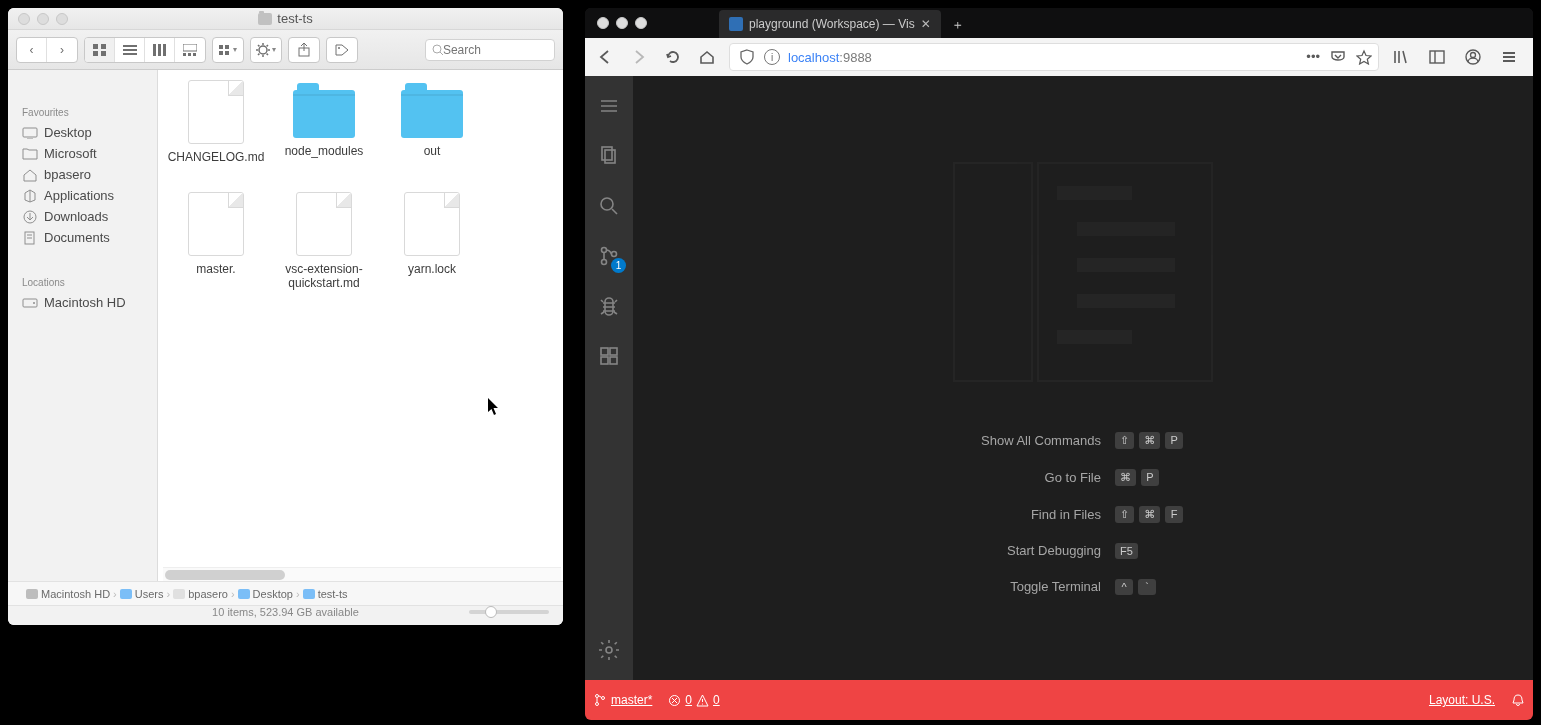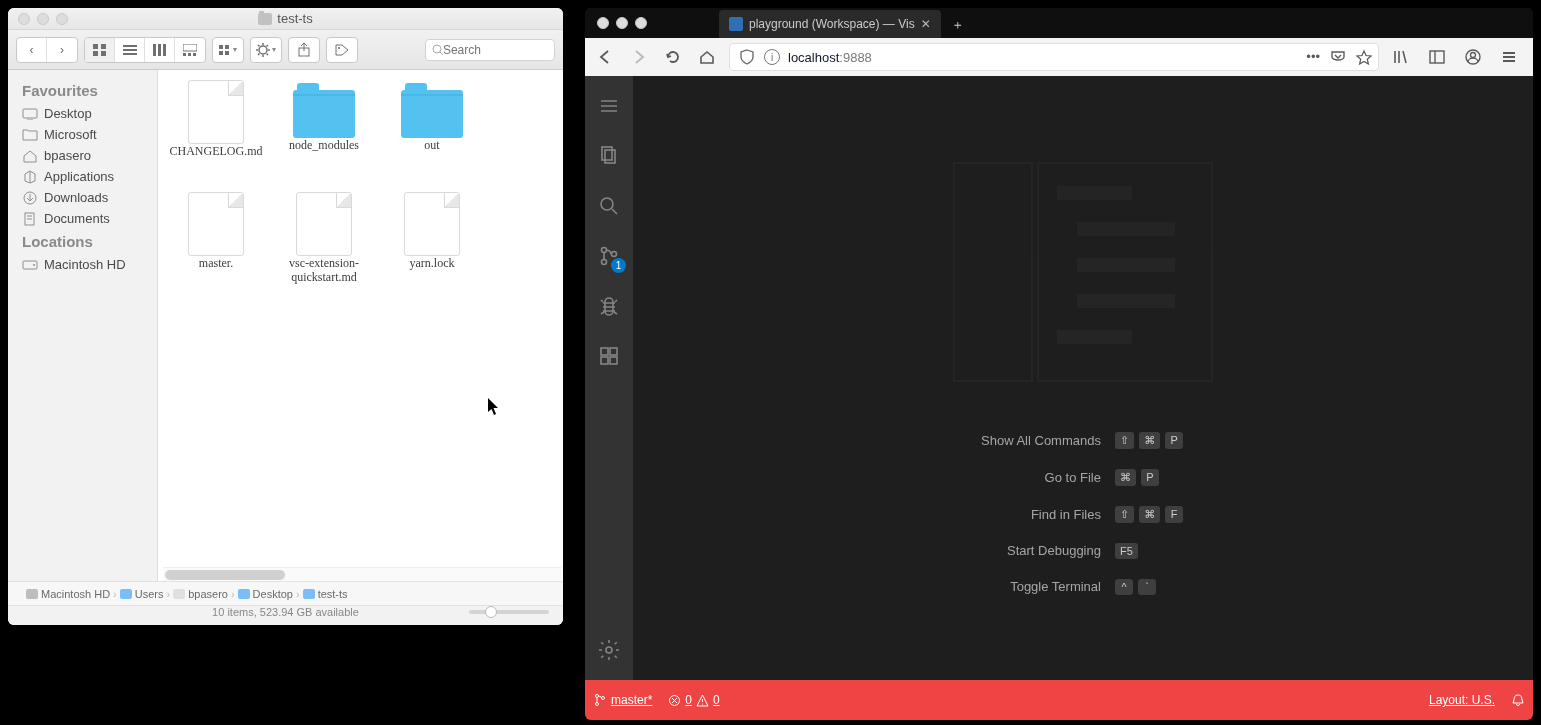--- a/index.html
+++ b/index.html
@@ -18,32 +18,32 @@
 .tb-group { display:flex; border:1px solid #c8c8c8; border-radius:4px; background:#fff; overflow:hidden;}
 .tb-btn { width:30px; height:24px; display:flex; align-items:center; justify-content:center; border-right:1px solid #e0e0e0; color:#6d6d6d; font-size:12px; cursor:pointer;}
 .tb-btn:last-child { border-right:none; }
 .tb-btn.active { background:#f0f0f0;}
 .tb-drop:after{content:'▾';font-size:8px;margin-left:2px;color:#888;}
 .finder-search { flex:1; max-width:130px; margin-left:auto; border:1px solid #d2d2d2; border-radius:4px; background:#fff; display:flex; align-items:center; padding:3px 6px; color:#aaa;}
 .finder-search input{border:none;outline:none;width:100%;font-size:12px;color:#7f1d1d;}
 
 .finder-body { flex:1; display:flex; overflow:hidden; }
 .sidebar { width:150px; background:#f2f2f2; border-right:1px solid #dcdcdc; padding:8px 0; overflow:auto;}
-.sb-header { font-size:15px; color:#8a8a8a; font-weight:700; padding:4px 14px; }
+.sb-header { font-size:10px; color:#8a8a8a; font-weight:400; padding:4px 14px;margin-top:25px; }
 .sb-item { display:flex; align-items:center; gap:6px; padding:3px 14px; color:#4a4a4a; font-size:13px; cursor:pointer;}
 .sb-icon { width:16px; height:14px; display:flex; align-items:center; justify-content:center; color:#8e8e8e; font-size:13px;}
 
 .files { flex:1; background:#fff; position:relative; display:flex; flex-wrap:wrap; align-content:flex-start; padding:10px 4px; }
 .file-item { width:108px; height:112px; display:flex; flex-direction:column; align-items:center; justify-content:flex-start; text-align:center; cursor:pointer; }
 .icon-doc { width:56px; height:64px; background:#fff; border:1px solid #d9d9d9; border-radius:3px; position:relative;}
 .icon-doc:after{content:'';position:absolute;top:0;right:0;width:14px;height:14px;background:linear-gradient(135deg,#fff 47%,#e8e8e8 50%);border-left:1px solid #d9d9d9;border-bottom:1px solid #d9d9d9;}
 .icon-folder { width:62px; height:48px; background:#53c2f1; border-radius:3px; margin-top:10px; position:relative;}
 .icon-folder:before{content:'';position:absolute;top:-7px;left:4px;width:22px;height:8px;background:#53c2f1;border-radius:3px 3px 0 0;}
 .icon-folder:after{content:'';position:absolute;left:0;right:0;top:4px;height:2px;background:rgba(0,0,0,0.06);}
-.file-label { font-size:12px; color:#3c3c3c; line-height:1.2; max-width:100%;font-family:Liberation Serif, serif;}
+.file-label { font-size:12px; color:#3c3c3c; margin-top:6px; line-height:1.2; max-width:100%;}
 
 .cursor { position:absolute; left:330px; top:328px; font-size:14px; color:#000; }
 
 .scrollbar-h { position:absolute; left:155px; right:2px; bottom:44px; height:14px; background:#fafafa; border-top:1px solid #eee;}
 .scrollbar-h .thumb{height:10px;margin:2px; width:120px;background:#d0d0d0;border-radius:6px;}
 
 .pathbar { height:24px; background:#f7f7f7; border-top:1px solid #e2e2e2; display:flex; align-items:center; padding:0 18px; font-size:11px; color:#6a6a6a; gap:3px;}
 .pathbar .sep{color:#bbb;}
 .crumb { display:flex; align-items:center; gap:3px;}
 .crumb-ico{width:12px;height:10px;display:inline-block;}
@@ -63,21 +63,21 @@
 .tab { height:28px; background:#2a2a2b; color:#ccc; font-size:12px; padding:0 10px; display:flex; align-items:center; gap:6px; border-radius:4px 4px 0 0; min-width:200px; position:relative;}
 .tab-ico{width:14px;height:14px;background:#2f6fb5;border-radius:2px;}
 .tab-close{margin-left:auto;color:#bbb;cursor:pointer;}
 .newtab{width:26px;height:26px;display:flex;align-items:center;justify-content:center;color:#ccc;margin-left:4px;cursor:pointer;}
 
 .br-toolbar { height:38px; background:#f4f4f4; display:flex; align-items:center; padding:0 8px; gap:10px; }
 .bt-btn { width:24px; height:24px; display:flex; align-items:center; justify-content:center; color:#5a5a5a; cursor:pointer;}
 .addr { flex:1; background:#fff; border:1px solid #dedede; border-radius:4px; height:28px; display:flex; align-items:center; padding:0 8px; gap:8px; color:#555; font-size:13px; position:relative;}
 .addr .shield{width:18px;height:18px;display:flex;align-items:center;justify-content:center;color:#6a6a6a;}
 .addr .info{width:16px;height:16px;border:1px solid #777;border-radius:50%;display:flex;align-items:center;justify-content:center;font-size:10px;color:#666;}
-.addr-text .host{color:#0f172a;}
+.addr-text .host{color:#3b82f6;}
 .addr-text .port{color:#7a7a7a;}
 .addr-right{position:absolute; right:6px; display:flex; gap:10px; color:#5a5a5a;}
 .tr-group{display:flex;gap:12px;color:#5a5a5a;padding-right:4px;}
 
 .vsc { flex:1; display:flex; background:#1e1e1e; }
 .activity { width:48px; background:#333333; display:flex; flex-direction:column; align-items:center; padding-top:6px; gap:2px;}
 .ab { width:48px; height:48px; display:flex; align-items:center; justify-content:center; color:#858585; cursor:pointer; position:relative; }
 .ab svg{width:24px;height:24px;stroke:currentColor;fill:none;stroke-width:1.6;}
 .ab .badge{position:absolute;bottom:7px;right:7px;background:#007acc;color:#fff;border-radius:50%;width:15px;height:15px;font-size:10px;display:flex;align-items:center;justify-content:center;}
 .ab.settings{margin-top:auto;margin-bottom:6px;}

